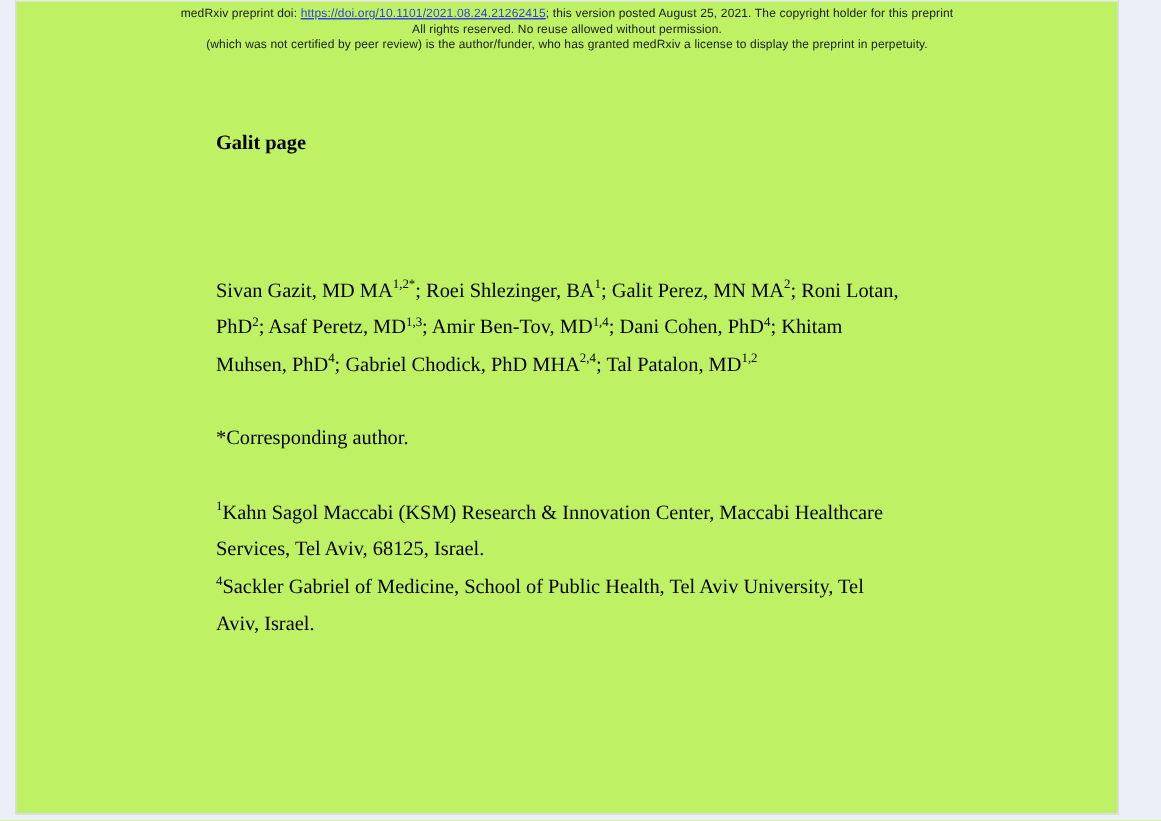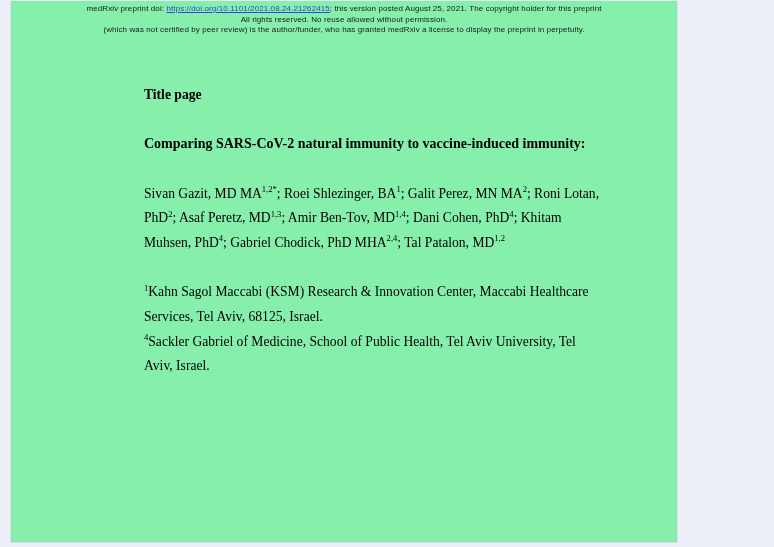--- a/index.html
+++ b/index.html
@@ -6,22 +6,22 @@
   html, body { margin: 0; padding: 0; }
   body {
     width: 774px; height: 547px;
     background: #edeff8;
     overflow: hidden;
     position: relative;
   }
   .page {
     position: absolute;
     left: 10px; top: 0;
-    width: 668px; height: 543px;
-    background: #86efac;
+    width: 736px; height: 543px;
+    background: #bef264;
     border: 1px solid #d9dcea;
     border-top-color: #e8eaf3;
     overflow: hidden;
   }
   .mrx-header {
     padding-top: 3px;
     text-align: center;
     font-family: "Liberation Sans", sans-serif;
     font-size: 8px;
     line-height: 10.6px;
@@ -59,24 +59,25 @@
 
 <div class="page">
 
   <div class="mrx-header">
     <div><span>medRxiv preprint doi: </span><a>https://doi.org/10.1101/2021.08.24.21262415</a><span>; this version posted August 25, 2021. The copyright holder for this preprint</span></div>
     <div>All rights reserved. No reuse allowed without permission.</div>
     <div>(which was not certified by peer review) is the author/funder, who has granted medRxiv a license to display the preprint in perpetuity.</div>
   </div>
 
   <div class="doc-content">
-    <p class="section-label">Title page</p>
+    <p class="section-label">Galit page</p>
 
-    <p class="article-title gap-above"><span>Comparing SARS-CoV-2 natural immunity to vaccine-induced immunity:</span><br></p>
+    <p class="article-title gap-above"><br></p>
 
     <p class="gap-above"><span>Sivan Gazit, MD MA</span><sup>1,2*</sup><span>; Roei Shlezinger, BA</span><sup>1</sup><span>; Galit Perez, MN MA</span><sup>2</sup><span>; Roni Lotan,</span><br><span>PhD</span><sup>2</sup><span>; Asaf Peretz, MD</span><sup>1,3</sup><span>; Amir Ben-Tov, MD</span><sup>1,4</sup><span>; Dani Cohen, PhD</span><sup>4</sup><span>; Khitam</span><br><span>Muhsen, PhD</span><sup>4</sup><span>; Gabriel Chodick, PhD MHA</span><sup>2,4</sup><span>; Tal Patalon, MD</span><sup>1,2</sup></p>
 
+    <p class="gap-above">*Corresponding author.</p>
 
     <p class="gap-above"><sup>1</sup><span>Kahn Sagol Maccabi (KSM) Research &amp; Innovation Center, Maccabi Healthcare</span><br><span>Services, Tel Aviv, 68125, Israel.</span></p>
     <p><sup>4</sup><span>Sackler Gabriel of Medicine, School of Public Health, Tel Aviv University, Tel</span><br><span>Aviv, Israel.</span></p>
   </div>
 
 </div>
 
 </body></html>

